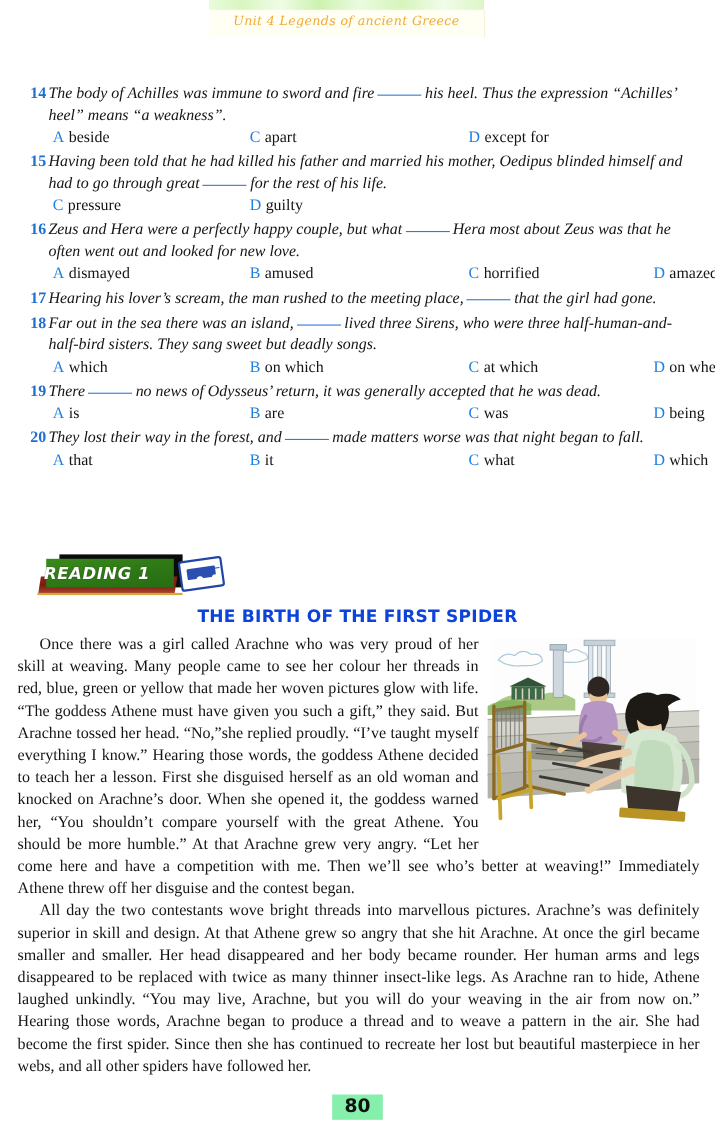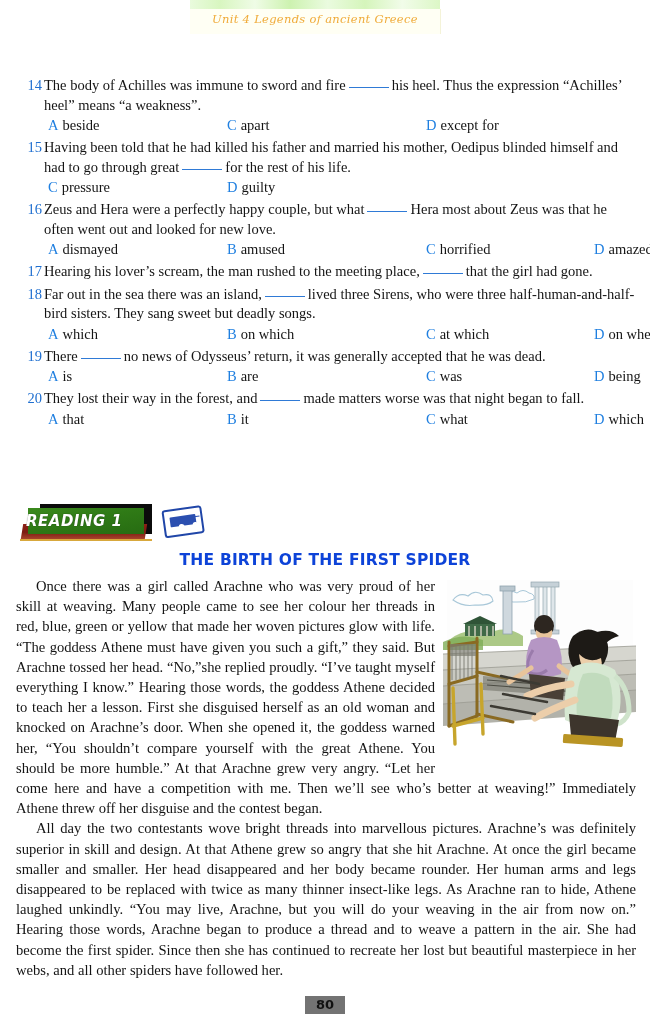--- a/index.html
+++ b/index.html
@@ -69,27 +69,29 @@
   .q-num {
     position: absolute;
     left: 26px;
     top: 0;
     color: #1f6fd0;
     font-size: 14.5px;
     line-height: 19.5px;
     text-align: right;
     width: 16px;
     white-space: nowrap;
+    font-weight: bold;
   }
   .q-num.wide { left: 20px; width: 22px; }
   .q-stem {
     font-size: 14.5px;
     line-height: 19.5px;
     text-align: left;
     margin: 0;
+    font-style: italic;
   }
   .blank {
     display: inline-block;
     width: 40px;
     border-bottom: 1.4px solid #2f7ad6;
     vertical-align: 2px;
     margin: 0 3px;
   }
   .q-options {
     display: flex;
@@ -115,21 +117,21 @@
   
   .reading-zone {
     position: absolute;
     left: 0;
     top: 500px;
     width: 650px;
     height: 48px;
   }
   .banner {
     position: absolute;
-    left: 18px;
+    left: 32px;
     top: 4px;
     width: 135px;
     height: 38px;
   }
   .banner-shadow {
     position: absolute;
     left: 22px;
     top: 0px;
     width: 112px;
     height: 30px;
@@ -257,25 +259,25 @@
   
   .footer-page {
     position: absolute;
     left: 0;
     top: 995px;
     width: 650px;
     text-align: center;
   }
   .page-num {
     display: inline-block;
-    background: #737373;
+    background: #86efac;
     padding: 1px 11px 2px 11px;
     font-family: "DejaVu Sans", sans-serif;
     font-weight: bold;
-    font-size: 13px;
+    font-size: 17px;
     color: #111111;
   }
 </style>
 </head>
 <body>
 
 <div class="page-header">
   <div class="header-band"></div>
   <div class="header-sheet"></div>
   <div class="header-title">Unit 4 Legends of ancient Greece</div>

